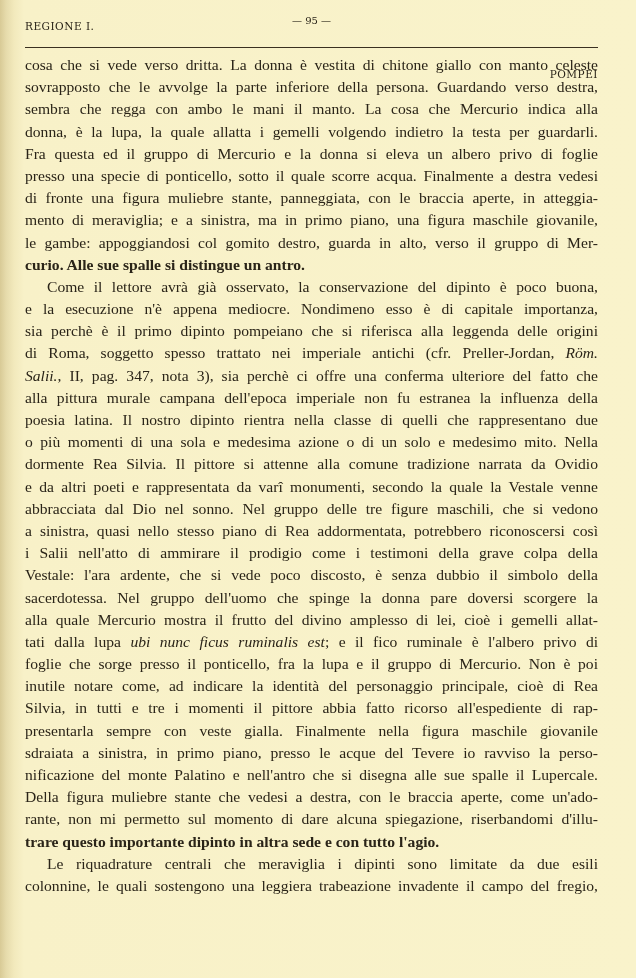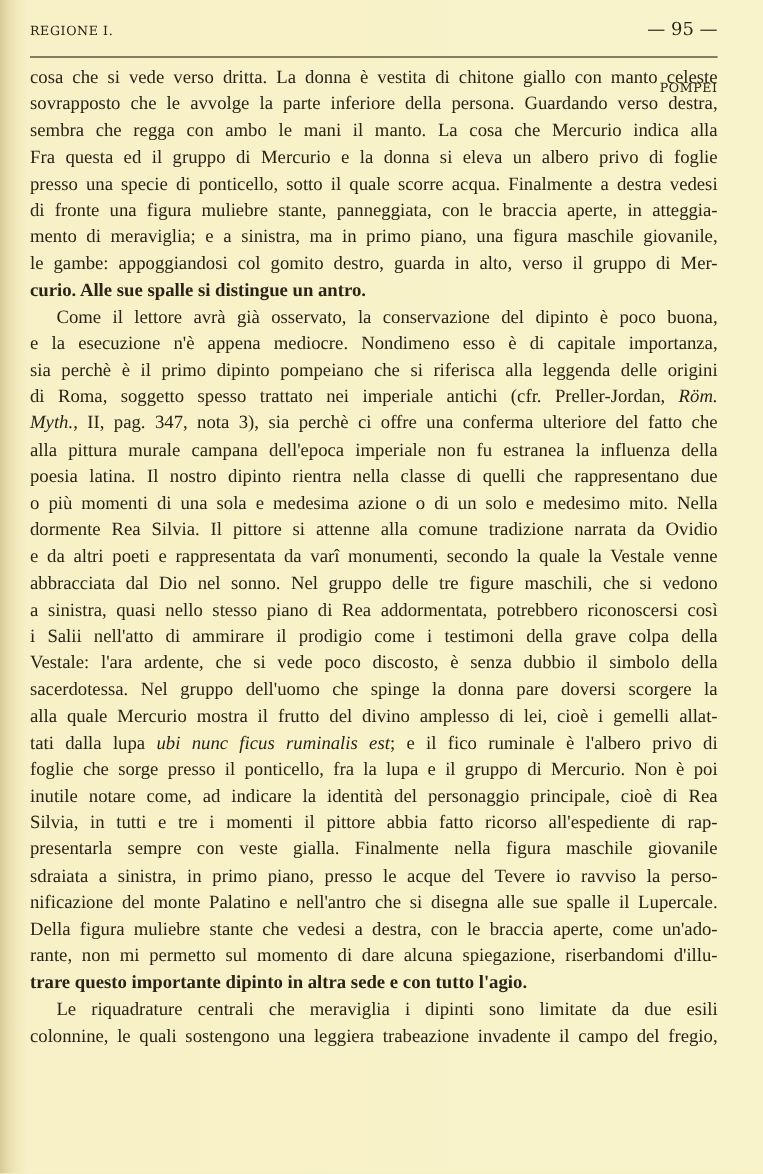--- a/index.html
+++ b/index.html
@@ -12,21 +12,21 @@
   }
   .page {
     position: absolute; inset: 0;
     background: linear-gradient(90deg, #d8ca96 0px, #e6dbab 6px, #f2e9bc 14px, #f8f1c8 24px, #f9f3cb 100%);
   }
   .header {
     position: absolute; top: 18px; left: 25px; width: 573px; height: 20px;
     font-size: 11px;
   }
   .header .left { position: absolute; left: 0; top: 2px; letter-spacing: 0.5px; font-size: 10.5px; }
-  .header .center { position: absolute; left: 0; right: 0; top: -3px; text-align: right; font-size: 15px; }
+  .header .center { position: absolute; left: 0; right: 0; top: -3px; text-align: center; font-size: 10px; }
   .header .right { position: absolute; right: 0; top: 2px; letter-spacing: 0.5px; font-size: 10.5px; margin-top: 48px; }
   .rule {
     position: absolute; top: 47px; left: 25px; width: 573px; height: 0;
     border-top: 1.2px solid #3a3020;
   }
   .body-text {
     position: absolute; top: 54px; left: 25px; width: 573px;
     font-family: "Liberation Serif", "DejaVu Serif", serif;
     font-size: 15.6px;
     line-height: 22.2px;
@@ -50,34 +50,35 @@
     <span class="right">POMPEI</span>
   </div>
   <div class="rule"></div>
 
   <div class="body-text">
 
     <div>
       <span class="line">cosa che si vede verso dritta. La donna è vestita di chitone giallo con manto celeste</span>
       <span class="line">sovrapposto che le avvolge la parte inferiore della persona. Guardando verso destra,</span>
       <span class="line">sembra che regga con ambo le mani il manto. La cosa che Mercurio indica alla</span>
+      <span class="line">donna, è la lupa, la quale allatta i gemelli volgendo indietro la testa per guardarli.</span>
       <span class="line">Fra questa ed il gruppo di Mercurio e la donna si eleva un albero privo di foglie</span>
       <span class="line">presso una specie di ponticello, sotto il quale scorre acqua. Finalmente a destra vedesi</span>
       <span class="line">di fronte una figura muliebre stante, panneggiata, con le braccia aperte, in atteggia-</span>
       <span class="line">mento di meraviglia; e a sinistra, ma in primo piano, una figura maschile giovanile,</span>
       <span class="line">le gambe: appoggiandosi col gomito destro, guarda in alto, verso il gruppo di Mer-</span>
       <span class="line last">curio. Alle sue spalle si distingue un antro.</span>
     </div>
 
     <div>
       <span class="line indent">Come il lettore avrà già osservato, la conservazione del dipinto è poco buona,</span>
       <span class="line">e la esecuzione n'è appena mediocre. Nondimeno esso è di capitale importanza,</span>
       <span class="line">sia perchè è il primo dipinto pompeiano che si riferisca alla leggenda delle origini</span>
       <span class="line"><span>di Roma, soggetto spesso trattato nei imperiale antichi (cfr. Preller-Jordan, </span><span class="it">Röm.</span></span>
-      <span class="line"><span class="it">Myth.</span><span>, II, pag. 347, nota 3), sia perchè ci offre una conferma ulteriore del fatto che</span></span>
+      <span class="line"><span class="it">Salii.</span><span>, II, pag. 347, nota 3), sia perchè ci offre una conferma ulteriore del fatto che</span></span>
       <span class="line">alla pittura murale campana dell'epoca imperiale non fu estranea la influenza della</span>
       <span class="line">poesia latina. Il nostro dipinto rientra nella classe di quelli che rappresentano due</span>
       <span class="line">o più momenti di una sola e medesima azione o di un solo e medesimo mito. Nella</span>
       <span class="line">dormente Rea Silvia. Il pittore si attenne alla comune tradizione narrata da Ovidio</span>
       <span class="line">e da altri poeti e rappresentata da varî monumenti, secondo la quale la Vestale venne</span>
       <span class="line">abbracciata dal Dio nel sonno. Nel gruppo delle tre figure maschili, che si vedono</span>
       <span class="line">a sinistra, quasi nello stesso piano di Rea addormentata, potrebbero riconoscersi così</span>
       <span class="line">i Salii nell'atto di ammirare il prodigio come i testimoni della grave colpa della</span>
       <span class="line">Vestale: l'ara ardente, che si vede poco discosto, è senza dubbio il simbolo della</span>
       <span class="line">sacerdotessa. Nel gruppo dell'uomo che spinge la donna pare doversi scorgere la</span>

